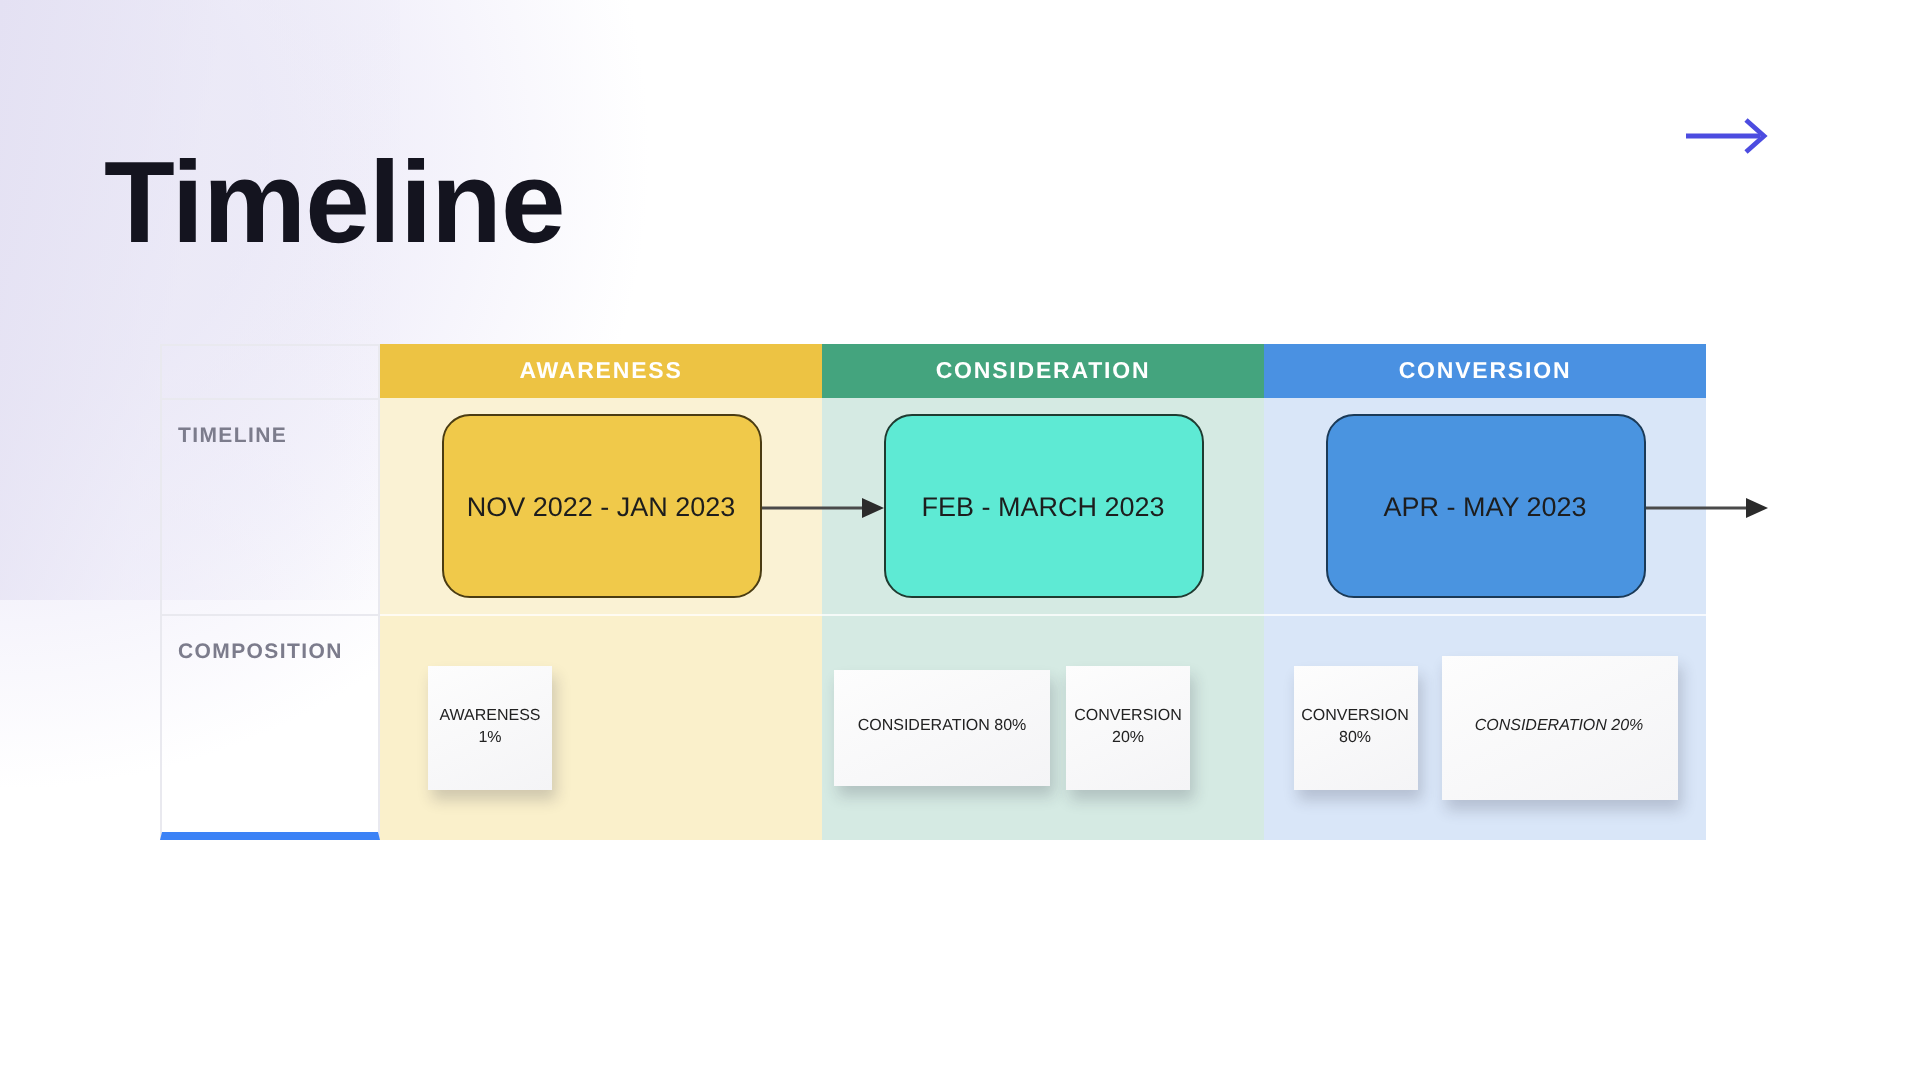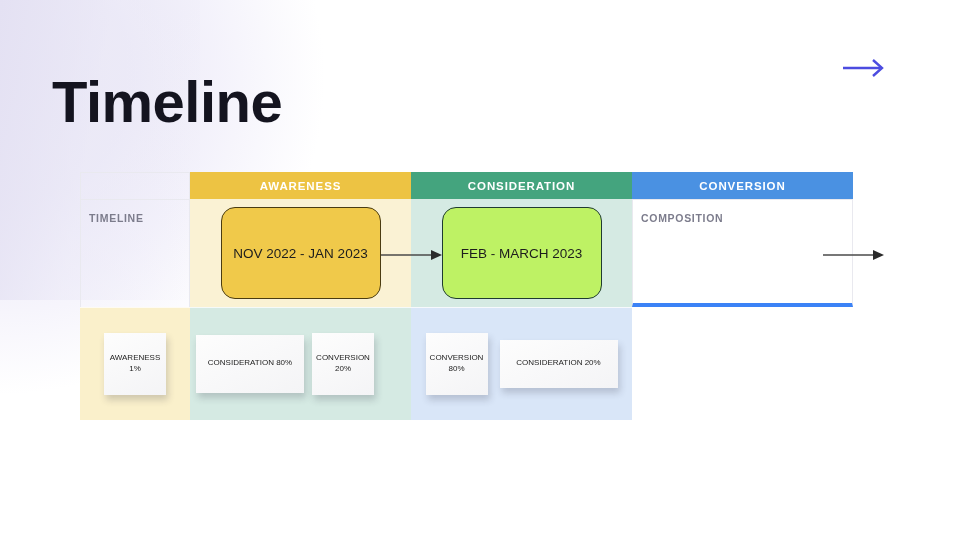--- a/index.html
+++ b/index.html
@@ -124,21 +124,21 @@
     align-items: center;
     justify-content: center;
     text-align: left;
     font-size: 13.5px;
     color: #1d1d1d;
     padding: 12px 8px;
     position: relative;
     z-index: 3;
   }
   .stage-box.awareness     { background: #f0c94a; border-color: #4a3c12; }
-  .stage-box.consideration { background: #bef264; border-color: #1f3b31; }
+  .stage-box.consideration { background: #5eead4; border-color: #1f3b31; }
   .stage-box.conversion    { background: #4a94e0; border-color: #1b3a57; }
 
   
   .connector {
     position: absolute;
     top: 50%;
     transform: translateY(-50%);
     width: 62px;
     height: 12px;
     z-index: 2;
@@ -164,21 +164,21 @@
     align-items: center;
     justify-content: center;
     text-align: center;
     font-size: 8px;
     line-height: 1.35;
     color: #222;
     padding: 4px 6px;
   }
   .note.square { width: 62px; height: 62px; }
   .note.wide   { width: 108px; height: 58px; }
-  .note.wide2  { width: 118px; height: 48px; }
+  .note.wide2  { width: 118px; height: 72px; font-style: italic; }
 </style>
 </head>
 <body>
 
 <div id="bg-gradient"></div>
 <div id="bg-gradient2"></div>
 
 <h1 id="page-title">Timeline</h1>
 
 <div id="next-arrow">
@@ -211,20 +211,23 @@
   <div class="cell body-consideration stage-cell">
     <div class="stage-box consideration">FEB - MARCH 2023</div>
     <div class="connector c2">
       <svg width="62" height="12" viewBox="0 0 62 12">
         <line x1="0" y1="6" x2="52" y2="6" stroke="#4a4a4a" stroke-width="1.6"></line>
         <polygon points="50,1 61,6 50,11" fill="#2b2b2b"></polygon>
       </svg>
     </div>
   </div>
 
+  <div class="cell body-conversion stage-cell">
+    <div class="stage-box conversion">APR - MAY 2023</div>
+  </div>
 
   <div class="cell rowlabel last">COMPOSITION</div>
 
   <div class="cell comp-awareness notes-cell single divider-top">
     <div class="note square">
       <span>
         <span>AWARENESS</span><br>
         <span>1%</span>
       </span>
     </div>

